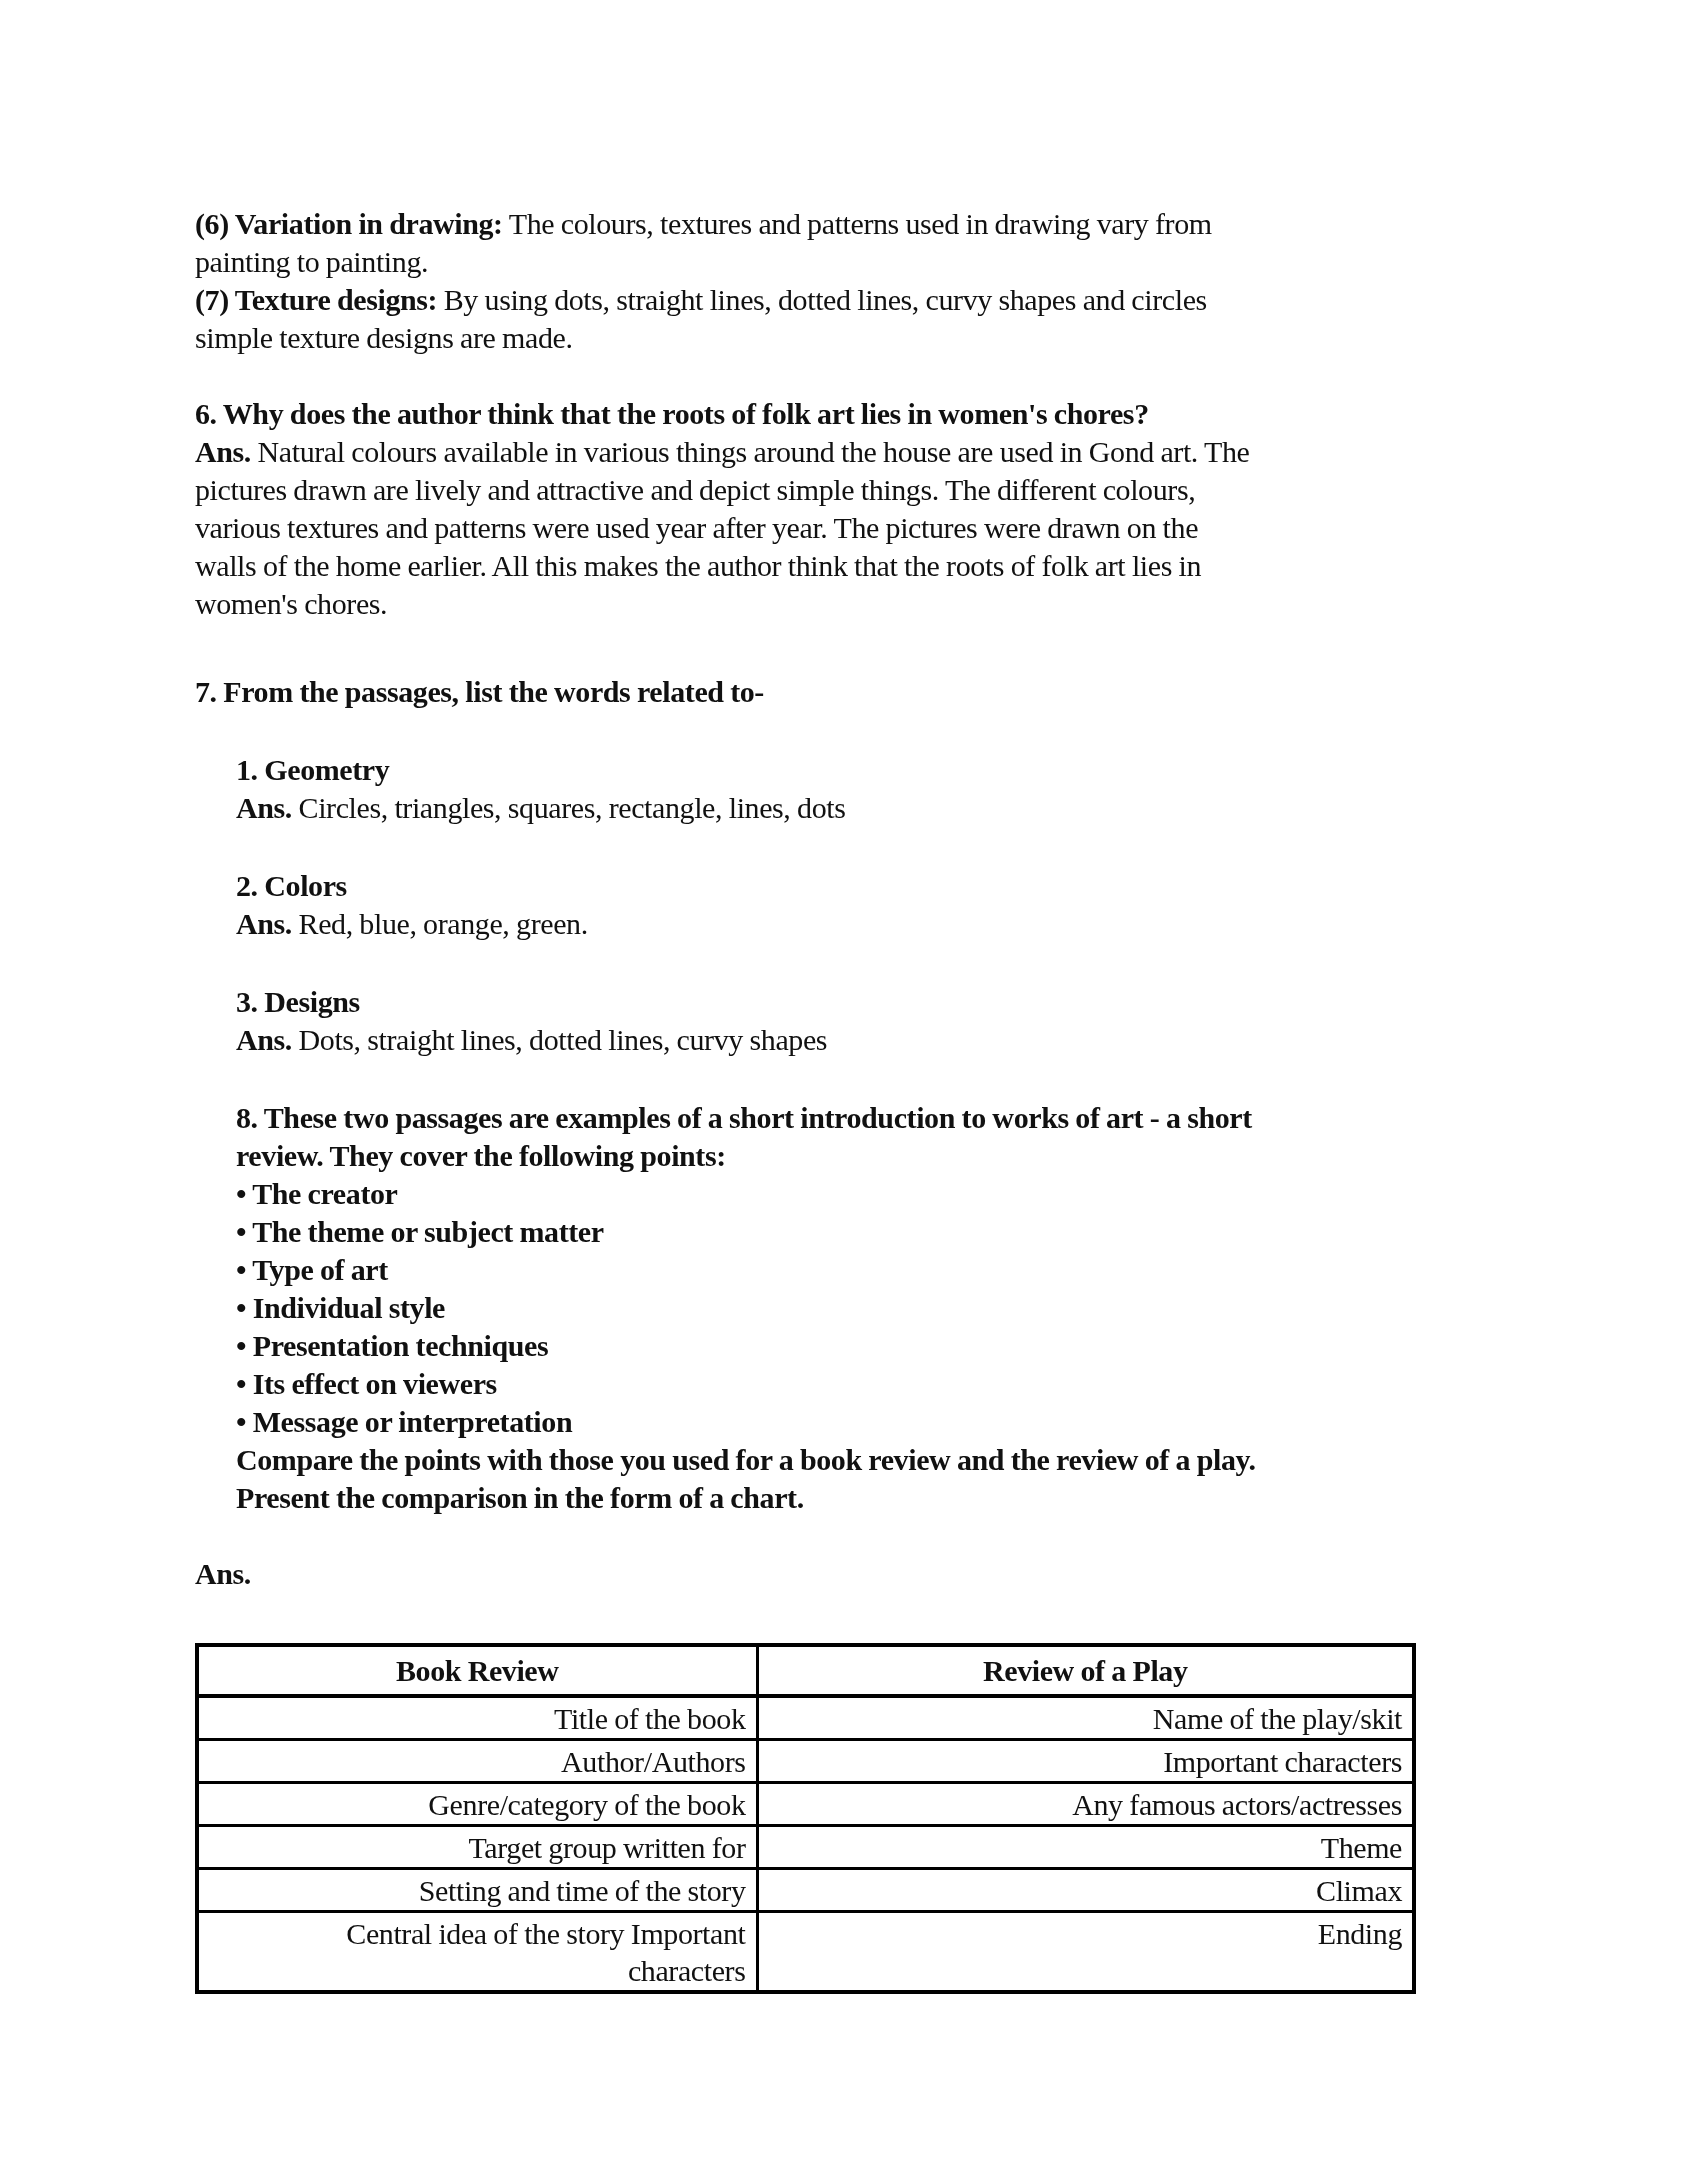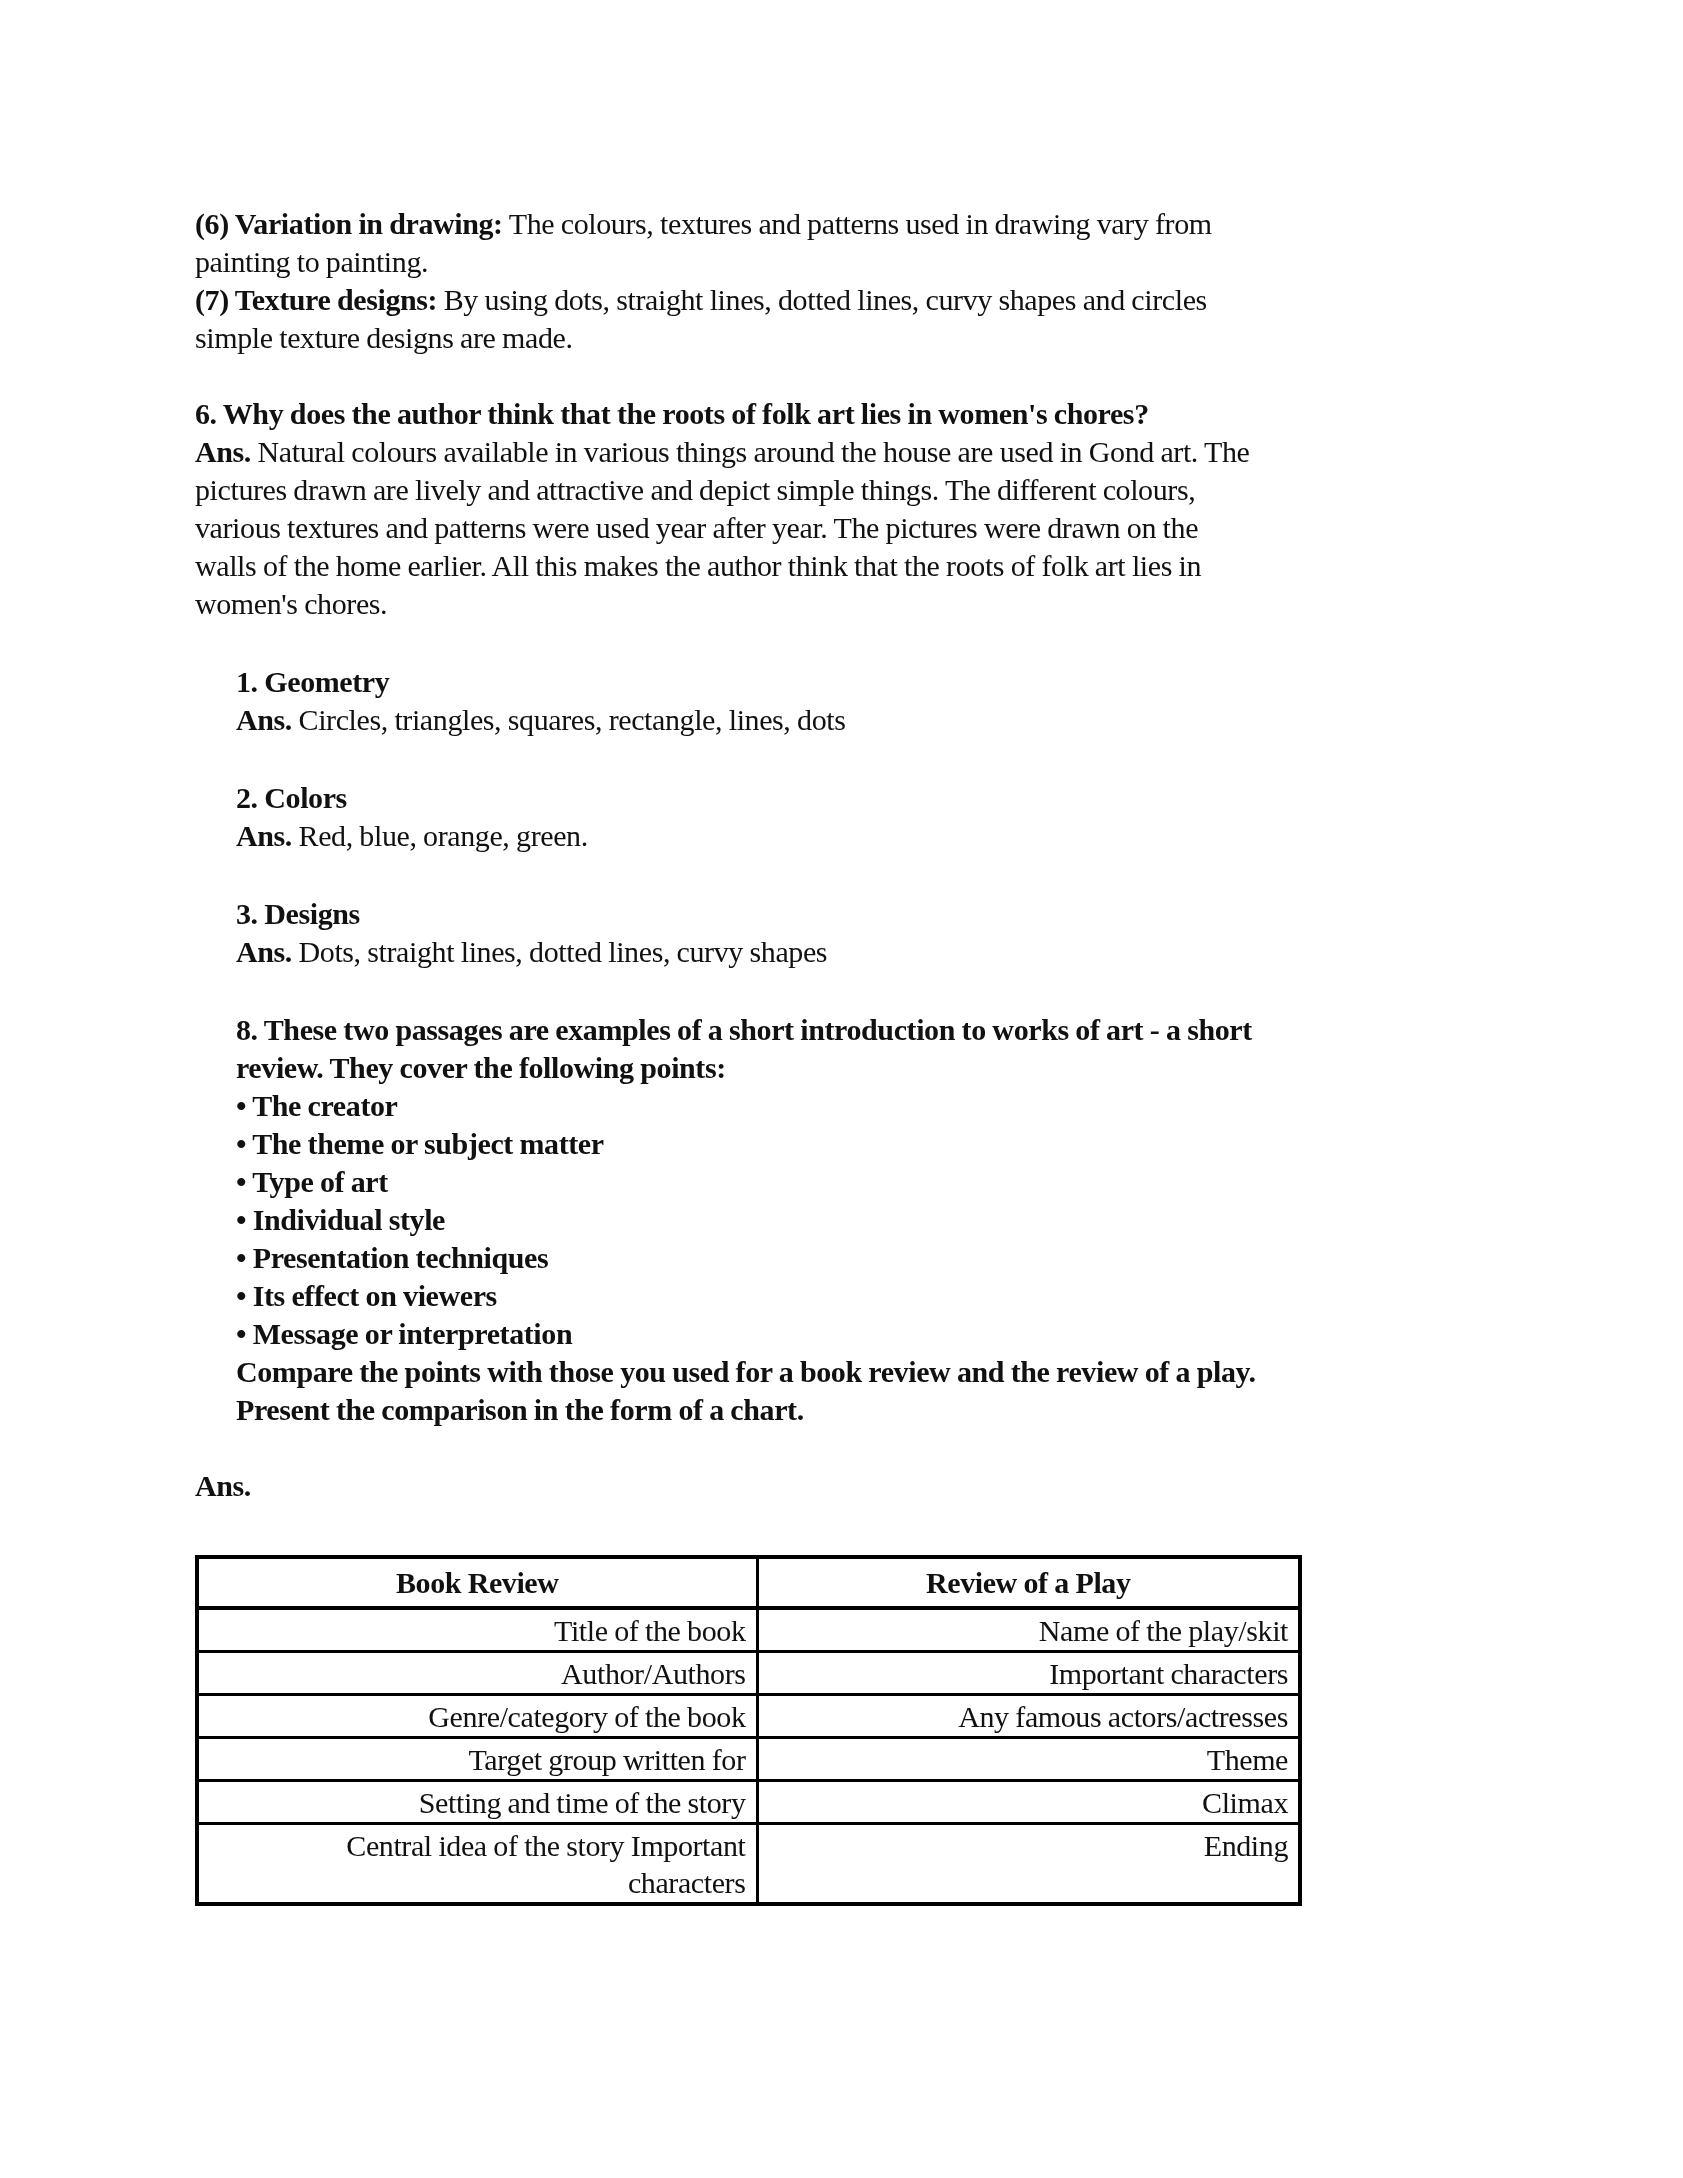--- a/index.html
+++ b/index.html
@@ -27,21 +27,21 @@
     margin: 0;
     white-space: pre-line;
   }
   .mt38 { margin-top: 38px; }
   .mt40 { margin-top: 40px; margin-left: 41px; }
   .mt50 { margin-top: 50px; }
   .b { font-weight: bold; }
   table.cmp {
     border-collapse: collapse;
     table-layout: fixed;
-    width: 1107px;
+    width: 1221px;
     margin-top: 50px;
     border: 4px solid #000;
     font-size: 30px;
     line-height: 37px;
   }
   table.cmp th, table.cmp td {
     border: 3px solid #000;
     white-space: pre-line;
     overflow: hidden;
   }
@@ -70,20 +70,21 @@
     <p class="block"><span class="b">(6) Variation in drawing:</span><span> The colours, textures and patterns used in drawing vary from
 painting to painting.</span><br><span class="b">(7) Texture designs:</span><span> By using dots, straight lines, dotted lines, curvy shapes and circles
 simple texture designs are made.</span></p>
 
     <p class="block mt38"><span class="b">6. Why does the author think that the roots of folk art lies in women's chores?</span><br><span class="b">Ans.</span><span> Natural colours available in various things around the house are used in Gond art. The
 pictures drawn are lively and attractive and depict simple things. The different colours,
 various textures and patterns were used year after year. The pictures were drawn on the
 walls of the home earlier. All this makes the author think that the roots of folk art lies in
 women's chores.</span></p>
 
+    <p class="block mt50"><span class="b">7. From the passages, list the words related to-</span></p>
 
     <p class="block mt40"><span class="b">1. Geometry</span><br><span class="b">Ans.</span><span> Circles, triangles, squares, rectangle, lines, dots</span></p>
 
     <p class="block mt40"><span class="b">2. Colors</span><br><span class="b">Ans.</span><span> Red, blue, orange, green.</span></p>
 
     <p class="block mt40"><span class="b">3. Designs</span><br><span class="b">Ans.</span><span> Dots, straight lines, dotted lines, curvy shapes</span></p>
 
     <p class="block mt40"><span class="b">8. These two passages are examples of a short introduction to works of art - a short
 review. They cover the following points:</span><br><span class="b">• The creator</span><br><span class="b">• The theme or subject matter</span><br><span class="b">• Type of art</span><br><span class="b">• Individual style</span><br><span class="b">• Presentation techniques</span><br><span class="b">• Its effect on viewers</span><br><span class="b">• Message or interpretation</span><br><span class="b">Compare the points with those you used for a book review and the review of a play.
 Present the comparison in the form of a chart.</span></p>

